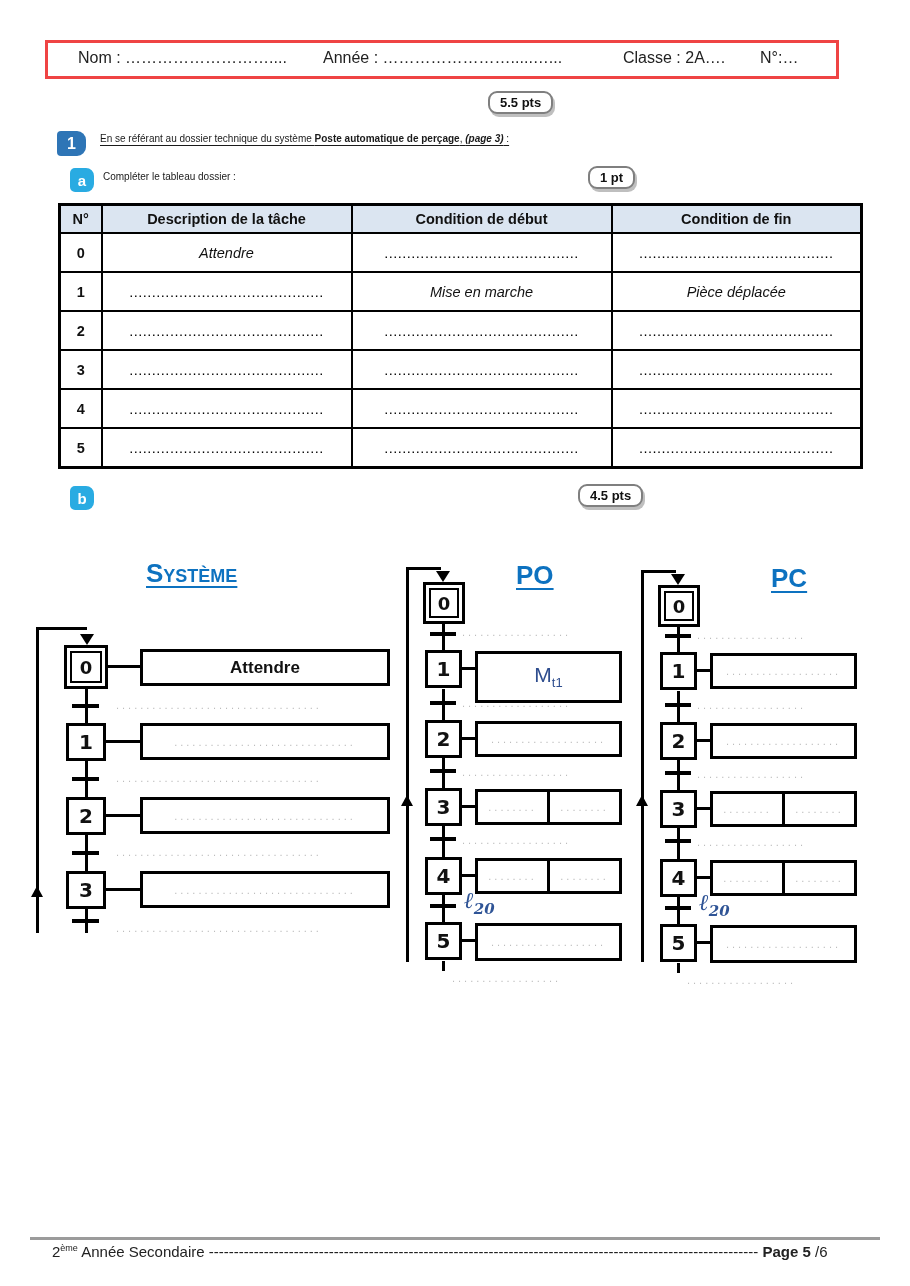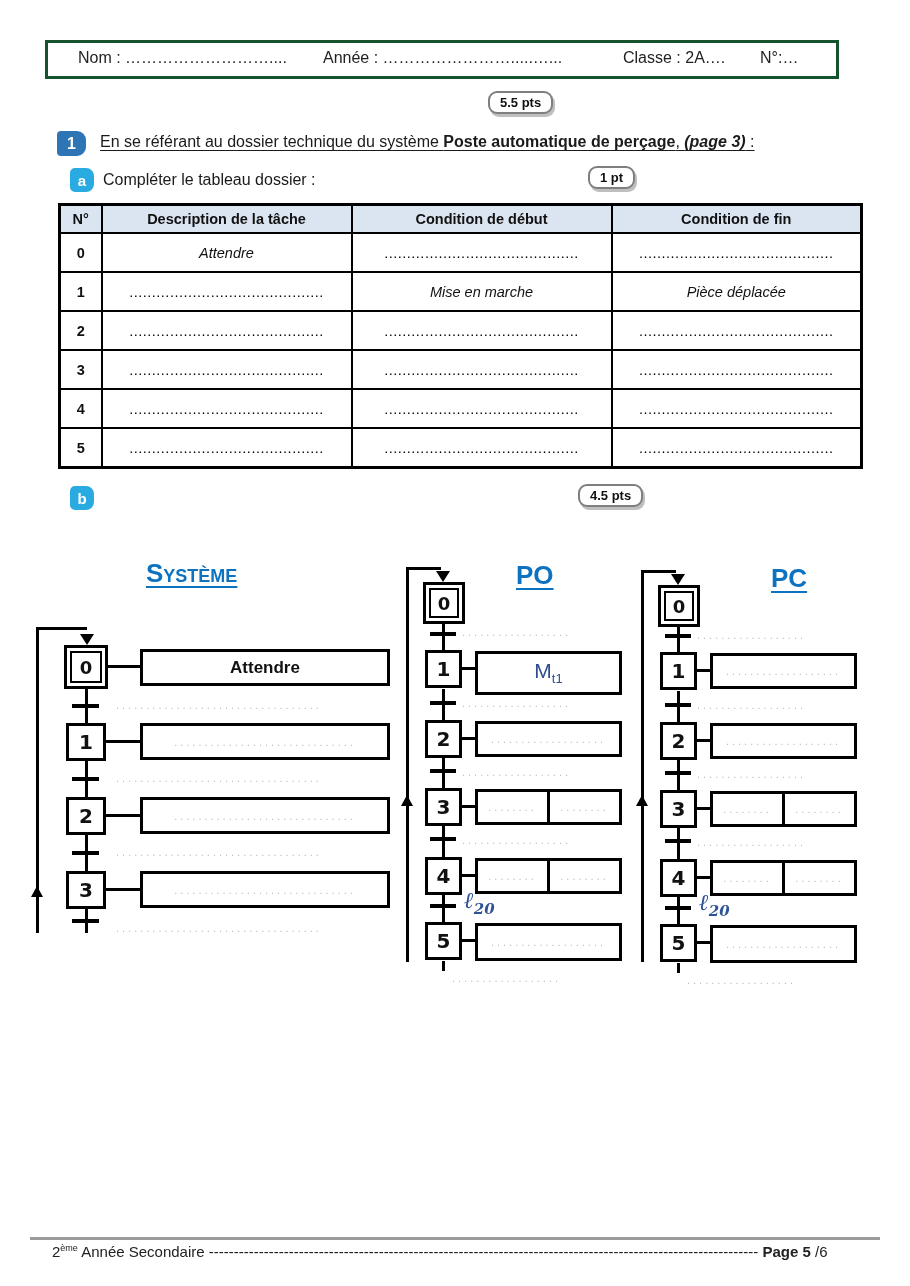--- a/index.html
+++ b/index.html
@@ -1,33 +1,33 @@
 <!DOCTYPE html>
 <html><head>
 <meta charset="utf-8">
 <style>
   html,body{margin:0;padding:0;background:#fff;}
   #page{position:relative;width:910px;height:1286px;background:#ffffff;
         font-family:"Liberation Sans",sans-serif;color:#111;overflow:hidden;}
   .abs{position:absolute;}
   
-  #hdrbox{position:absolute;left:45px;top:40px;width:788px;height:33px;border:3px solid #14532d;background:#fff;}
+  #hdrbox{position:absolute;left:45px;top:40px;width:788px;height:33px;border:3px solid #ef4444;background:#fff;}
   #hdrbox span{position:absolute;top:6px;font-size:16px;color:#222;white-space:nowrap;}
   
   #secbar{position:absolute;left:57px;top:87px;width:518px;height:36px;background:#eaf1e2;
           border:2px solid #3c3c3c;box-shadow:3px 3px 0 #b7c5b7;}
   .roman{font-family:"Liberation Serif",serif;font-weight:bold;font-size:21px;}
   .sectitle{font-weight:bold;font-size:17px;letter-spacing:.5px;}
   .pts{position:absolute;border:2px solid #7f7f7f;border-radius:9px;background:#fff;
        box-shadow:2px 3px 0 rgba(0,0,0,.25);font-weight:bold;font-size:13px;padding:2px 10px;white-space:nowrap;}
   .numbadge{position:absolute;background:#2e75b6;color:#fff;font-weight:bold;font-size:16px;
             display:flex;align-items:center;justify-content:center;border-radius:4px 9px 9px 4px;}
   .abbadge{position:absolute;background:#29abe2;color:#fff;font-weight:bold;font-size:15px;
            display:flex;align-items:center;justify-content:center;border-radius:5px 8px 8px 5px;}
-  .qtext{position:absolute;font-size:16px;white-space:nowrap;color:#1a1a1a;}
+  .qtext{position:absolute;font-size:10px;white-space:nowrap;color:#1a1a1a;}
   .ul{text-decoration:underline;text-underline-offset:3px;}
   .b{font-weight:bold;} .bi{font-weight:bold;font-style:italic;} .it{font-style:italic;}
   
   #tbl{position:absolute;left:58px;top:203px;border-collapse:collapse;table-layout:fixed;border:3px solid #000;}
   #tbl th,#tbl td{border:2px solid #000;text-align:center;vertical-align:middle;overflow:hidden;}
   #tbl th{height:24px;background:#dbe5f1;font-size:14.5px;font-weight:bold;}
   #tbl td{height:35px;font-size:14.5px;}
   td.num{font-weight:bold;}
   td.dotc{font-size:13px;letter-spacing:.5px;color:#000;}
   
@@ -198,21 +198,21 @@
 
   <div class="step0" style="left:423px;top:582px;width:42px;height:42px">
     <div class="in">0</div>
   </div>
   <div class="v" style="left:442px;top:624px;height:26px"></div>
   <div class="tick" style="left:430px;top:632px;width:26px"></div>
   <div class="tdots" style="left:462px;top:626px">..................</div>
 
   <div class="step" style="left:425px;top:650px;width:37px;height:38px">1</div>
   <div class="h" style="left:462px;top:667px;width:13px"></div>
-  <div class="act" style="left:475px;top:651px;width:147px;height:44px">
+  <div class="act" style="left:475px;top:651px;width:147px;height:52px">
     <span class="mt1"><span>M</span><sub>t1</sub></span>
   </div>
 
   <div class="v" style="left:442px;top:689px;height:31px"></div>
   <div class="tick" style="left:430px;top:701px;width:26px"></div>
   <div class="tdots" style="left:462px;top:697px">..................</div>
 
   <div class="step" style="left:425px;top:720px;width:37px;height:38px">2</div>
   <div class="h" style="left:462px;top:737px;width:13px"></div>
   <div class="act" style="left:475px;top:721px;width:147px;height:36px">

